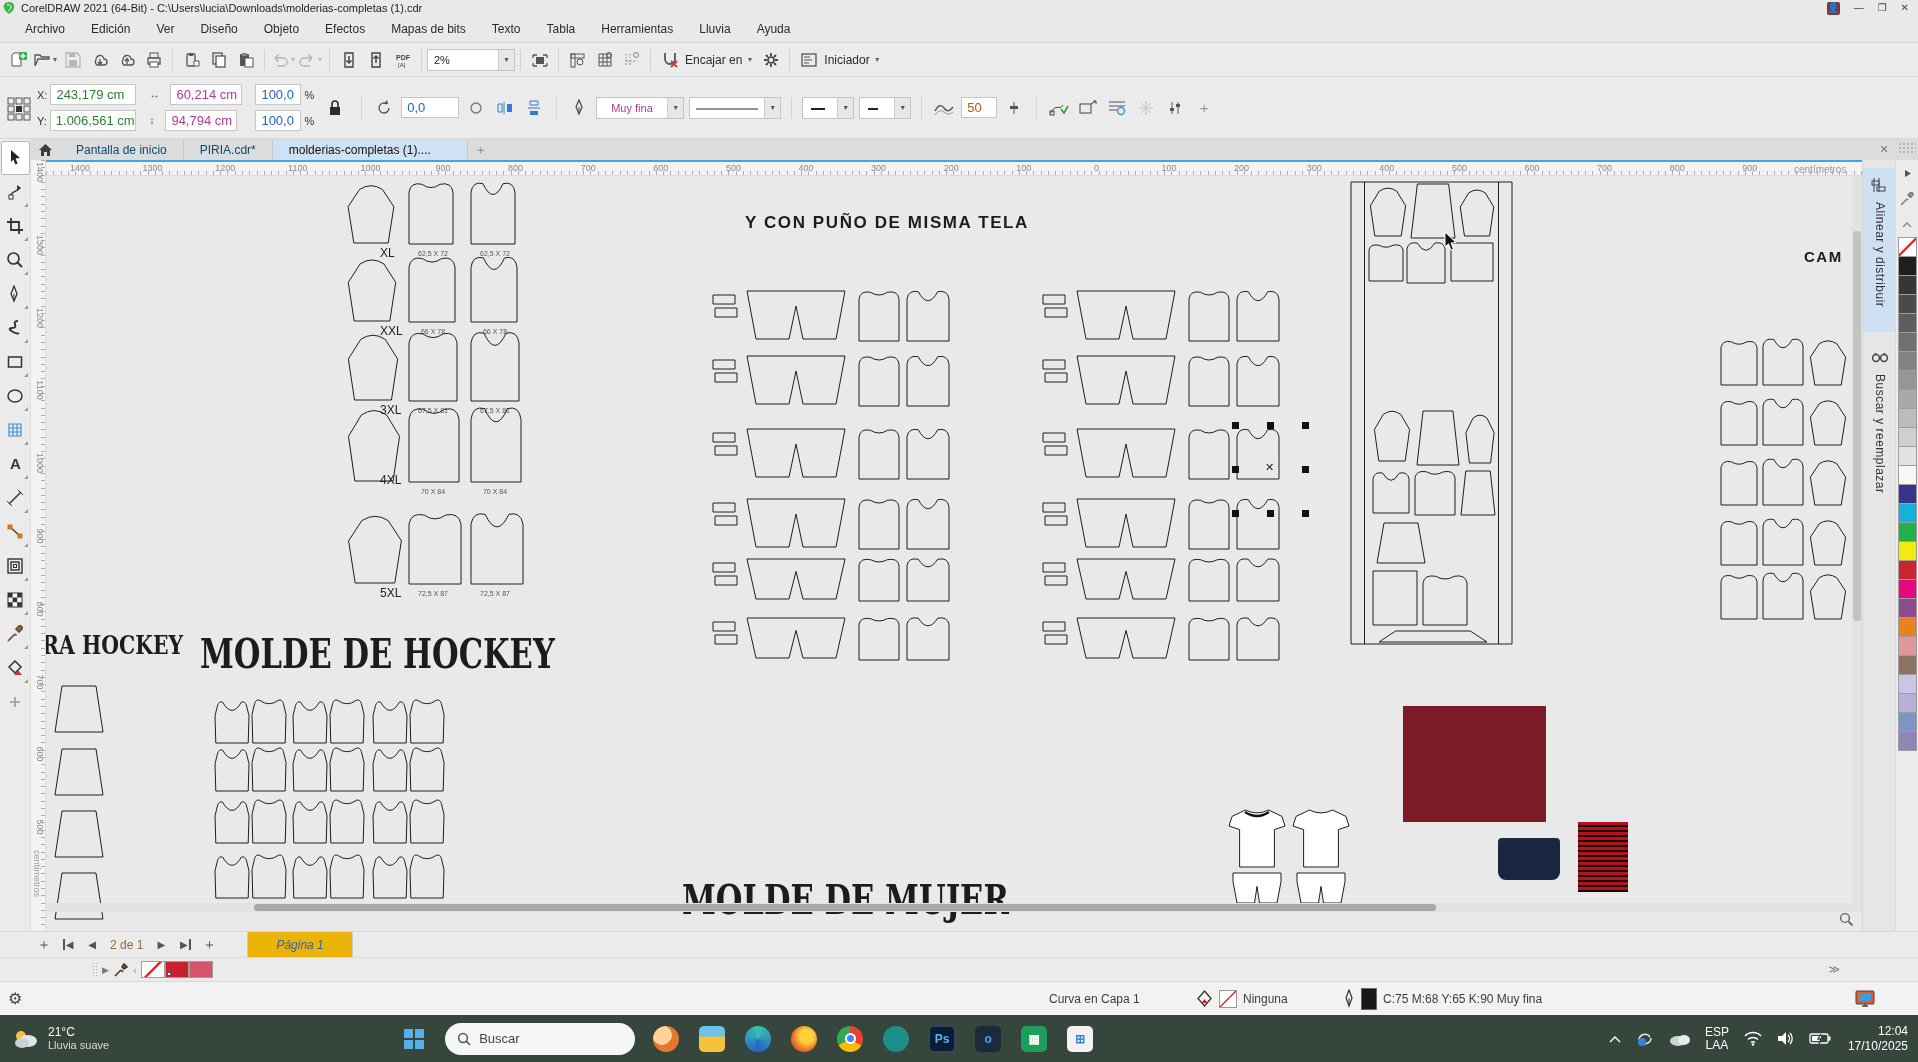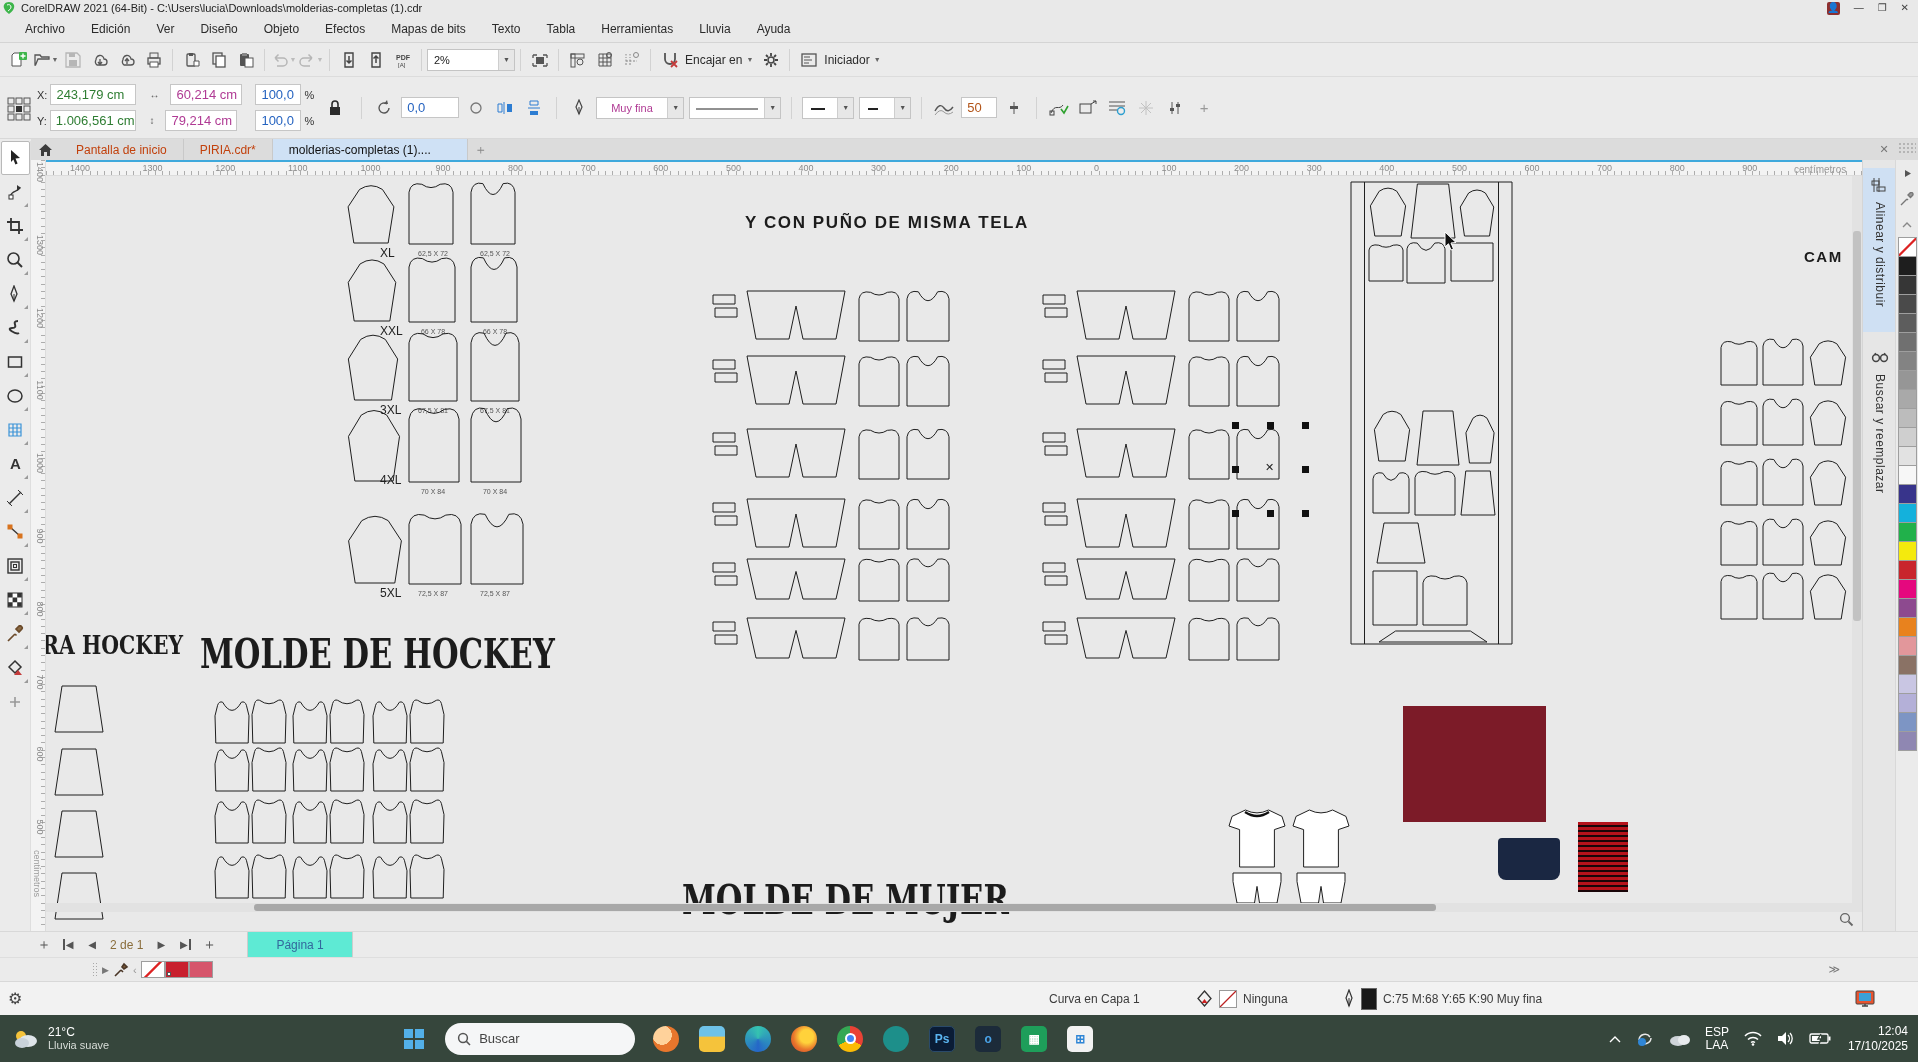--- a/index.html
+++ b/index.html
@@ -38,21 +38,21 @@
   .prow{display:flex;align-items:center;gap:3px;height:21px;}
   .pfield{height:21px;border:1px solid #c6c6c6;background:#fff;font-size:13px;padding:0 5px;
     display:flex;align-items:center;white-space:nowrap;}
   .vgreen{color:#2e7d32;} .vmag{color:#b03a94;margin-left:8px;} .vblue{color:#2563c0;} .vorange{color:#b25418;}
   .plabel{font-size:11px;color:#333;}
   .pbtn{width:24px;height:24px;display:flex;align-items:center;justify-content:center;}
   .pbtn.dis{opacity:.35;}
   
   #tabbar{position:absolute;left:31px;top:139px;right:0;height:21px;background:#dcdcdc;
     display:flex;align-items:stretch;}
-  .doctab{display:flex;align-items:center;gap:6px;padding:0 16px;font-size:12px;color:#c2410c;
+  .doctab{display:flex;align-items:center;gap:6px;padding:0 16px;font-size:12px;color:#0c4a6e;
     border-right:1px solid #c9c9c9;}
   .doctab.active{background:#cfe1f5;color:#111;}
   .tab-plus{width:26px;display:flex;align-items:center;justify-content:center;color:#888;font-size:13px;}
   #docker-close{position:absolute;right:26px;top:2px;width:16px;height:16px;color:#777;
     font-size:11px;display:flex;align-items:center;justify-content:center;}
   #palette-grip-top{position:absolute;right:2px;top:3px;width:18px;height:12px;
     background-image:radial-gradient(#b5b5b5 1px,transparent 1px);background-size:4px 4px;}
   
   #toolbox{position:absolute;left:0;top:141px;width:31px;height:790px;background:#ebebeb;
     border-right:1px solid #dedede;display:flex;flex-direction:column;align-items:center;}
@@ -98,22 +98,22 @@
   #palette{position:absolute;left:1895px;top:160px;width:23px;height:771px;background:#ebebeb;
     border-left:1px solid #d8d8d8;display:flex;flex-direction:column;align-items:center;}
   .pal-ctrl{width:23px;height:26px;display:flex;align-items:center;justify-content:center;color:#555;}
   .swatch{width:19px;height:20px;border:1px solid #9e9e9e;margin-top:-1px;}
   .swatch.none{background:linear-gradient(135deg,#fff 44%,#d22 47%,#d22 53%,#fff 56%);}
   
   #pagebar{position:absolute;left:0;top:931px;right:0;height:26px;background:#ebebeb;
     border-top:1px solid #d8d8d8;display:flex;align-items:center;padding-left:32px;font-size:12px;}
   .pgbtn{width:24px;height:22px;display:flex;align-items:center;justify-content:center;color:#555;font-size:10px;}
   .pginfo{color:#8a6d3b;padding:0 6px;}
-  .pagetab{height:100%;display:flex;align-items:center;padding:0 28px;background:#5eead4;
-    border-left:1px solid #cdcdcd;border-right:1px solid #cdcdcd;color:#33689c;margin-left:26px;}
+  .pagetab{height:100%;display:flex;align-items:center;padding:0 28px;background:#eab308;
+    border-left:1px solid #cdcdcd;border-right:1px solid #cdcdcd;color:#33689c;margin-left:26px;font-style:italic;}
   
   #docpal{position:absolute;left:0;top:957px;right:0;height:24px;background:#ebebeb;
     border-top:1px solid #dedede;display:flex;align-items:center;padding-left:92px;gap:4px;}
   .dswatch{width:24px;height:17px;border:1px solid #9e9e9e;position:relative;}
   .dswatch.none{background:linear-gradient(135deg,#fff 44%,#d22 47%,#d22 53%,#fff 56%);}
   .dswatch .selmark{position:absolute;left:1px;bottom:1px;width:4px;height:4px;background:#fff;border:1px solid #555;}
   #docpal .grip{width:6px;height:16px;background-image:radial-gradient(#a9a9a9 1px,transparent 1px);
     background-size:3px 3px;}
   #docpal .endnav{position:absolute;right:78px;color:#777;font-size:11px;}
   
@@ -350,21 +350,21 @@
         <div class="pfield vgreen" style="width:86px">1.006,561 cm</div>
         </div>
     </div>
     <div class="pcol" style="margin-left:8px">
       <div class="prow">
           <span style="font-size:10px;color:#555">↔</span>
         <div class="pfield vmag" style="width:72px">60,214 cm</div>
         </div>
       <div class="prow">
           <span style="font-size:10px;color:#555">↕</span>
-        <div class="pfield vmag" style="width:72px">79,214 cm</div>
+        <div class="pfield vmag" style="width:72px">94,794 cm</div>
         </div>
     </div>
     <div class="pcol" style="margin-left:8px">
       <div class="prow">
           <div class="pfield vblue" style="width:46px">100,0</div>
         <span class="plabel">%</span>
         </div>
       <div class="prow">
           <div class="pfield vblue" style="width:46px">100,0</div>
         <span class="plabel">%</span>

